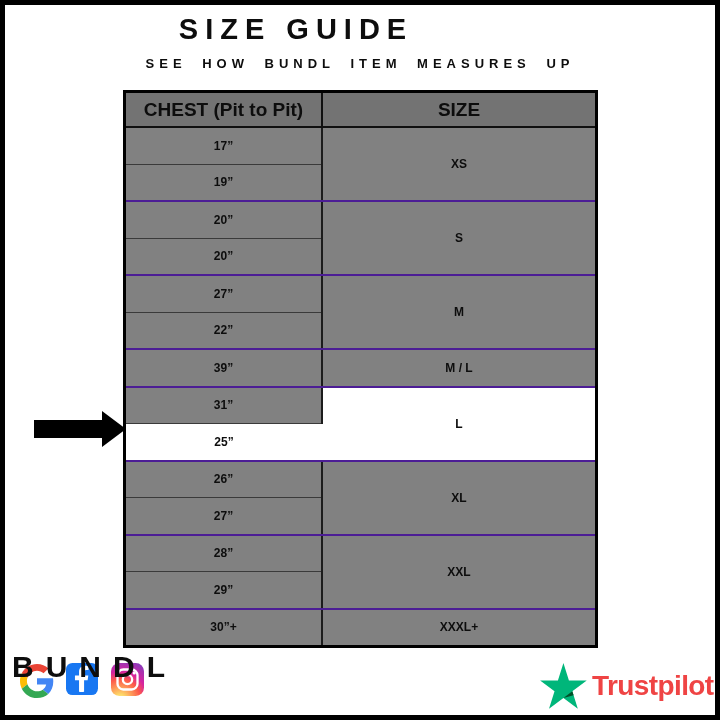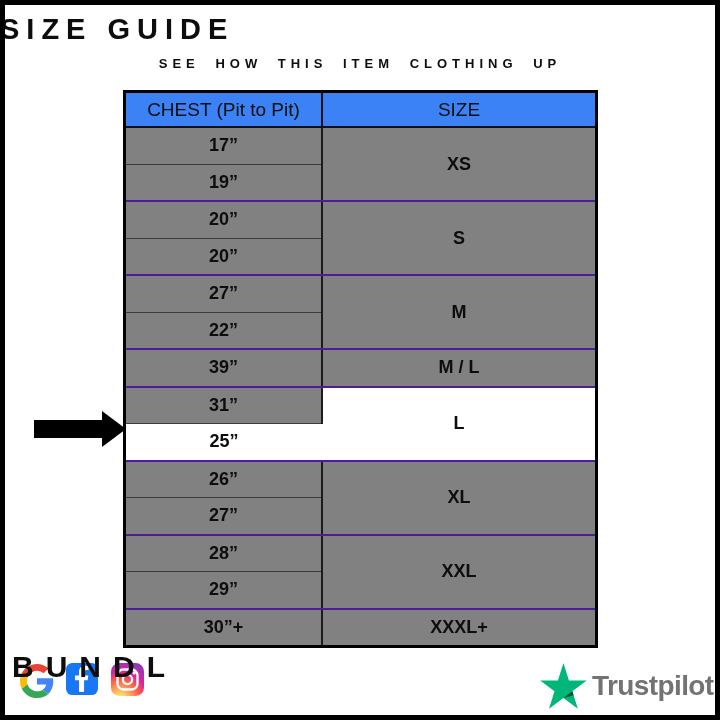--- a/index.html
+++ b/index.html
@@ -5,44 +5,44 @@
   html,body{margin:0;padding:0;background:#e8e8e8;}
   .page{
     position:relative;width:720px;height:720px;background:#ffffff;
     font-family:"Liberation Sans",sans-serif;color:#111;overflow:hidden;
     margin:0 auto;
   }
   .frame{position:absolute;inset:0;border:5px solid #000;pointer-events:none;z-index:50;}
 
   
   .title{
-    position:absolute;top:13px;left:0;width:592px;
+    position:absolute;top:13px;left:0;width:592px;text-align:center;
     font-size:29px;font-weight:800;letter-spacing:7px;color:#0d0d0d;
   }
   .subtitle{
     position:absolute;top:56px;left:0;width:720px;text-align:center;
     font-size:13px;font-weight:700;letter-spacing:5px;word-spacing:7px;color:#0d0d0d;
   }
 
   
   table.size-table{
     position:absolute;left:123px;top:90px;width:467px;
     border-collapse:collapse;table-layout:fixed;
     border:3px solid #000;
   }
   .size-table th{
-    background:#3b82f6;height:33px;padding:0;text-align:center;
-    font-size:19px;font-weight:400;color:#0d0d0d;
+    background:#737373;height:33px;padding:0;text-align:center;
+    font-size:19px;font-weight:700;color:#0d0d0d;
     border-bottom:2px solid #101010;
   }
   .size-table th.col-chest{width:195px;border-right:2px solid #101010;}
   .size-table th.col-size{width:272px;}
   .size-table td{
     padding:0;height:35.5px;text-align:center;vertical-align:middle;
-    font-size:18px;font-weight:700;color:#0d0d0d;
+    font-size:12px;font-weight:700;color:#0d0d0d;
   }
   td.gray{background:#818181;}
   td.white{background:#ffffff;}
   td.chest{border-right:2px solid #1c1c1c;}
   td.chest.nodiv{border-right:none;}
   td.tb{border-bottom:1px solid #3a3a3a;}
   td.gb{border-bottom:2px solid #4c1d95;}
 
   
   .arrow{position:absolute;left:34px;top:410px;width:92px;height:38px;}
@@ -58,30 +58,30 @@
     font-size:30px;font-weight:800;letter-spacing:12px;text-indent:12px;
     color:#0d0d0d;line-height:34px;
   }
   .brand-domain{
     font-size:10.5px;font-weight:700;letter-spacing:4.5px;text-indent:4.5px;
     color:#0d0d0d;margin-top:2px;
   }
 
   .trustpilot{position:absolute;left:540px;top:661px;height:50px;display:flex;align-items:center;}
   .tp-star{width:47px;height:46px;}
-  .tp-text{font-size:28px;font-weight:700;color:#737373;letter-spacing:-0.6px;margin-left:5px;}
+  .tp-text{font-size:28px;font-weight:700;color:#ef4444;letter-spacing:-0.6px;margin-left:5px;}
 </style>
 </head>
 <body>
 
 <div class="page">
   <div class="frame"></div>
 
   <div class="title">SIZE GUIDE</div>
-  <div class="subtitle">SEE HOW THIS ITEM CLOTHING UP</div>
+  <div class="subtitle">SEE HOW BUNDL ITEM MEASURES UP</div>
 
   <table class="size-table">
     <thead>
       <tr>
         <th class="col-chest">CHEST (Pit to Pit)</th>
         <th class="col-size">SIZE</th>
       </tr>
     </thead>
     <tbody>
         <tr>

